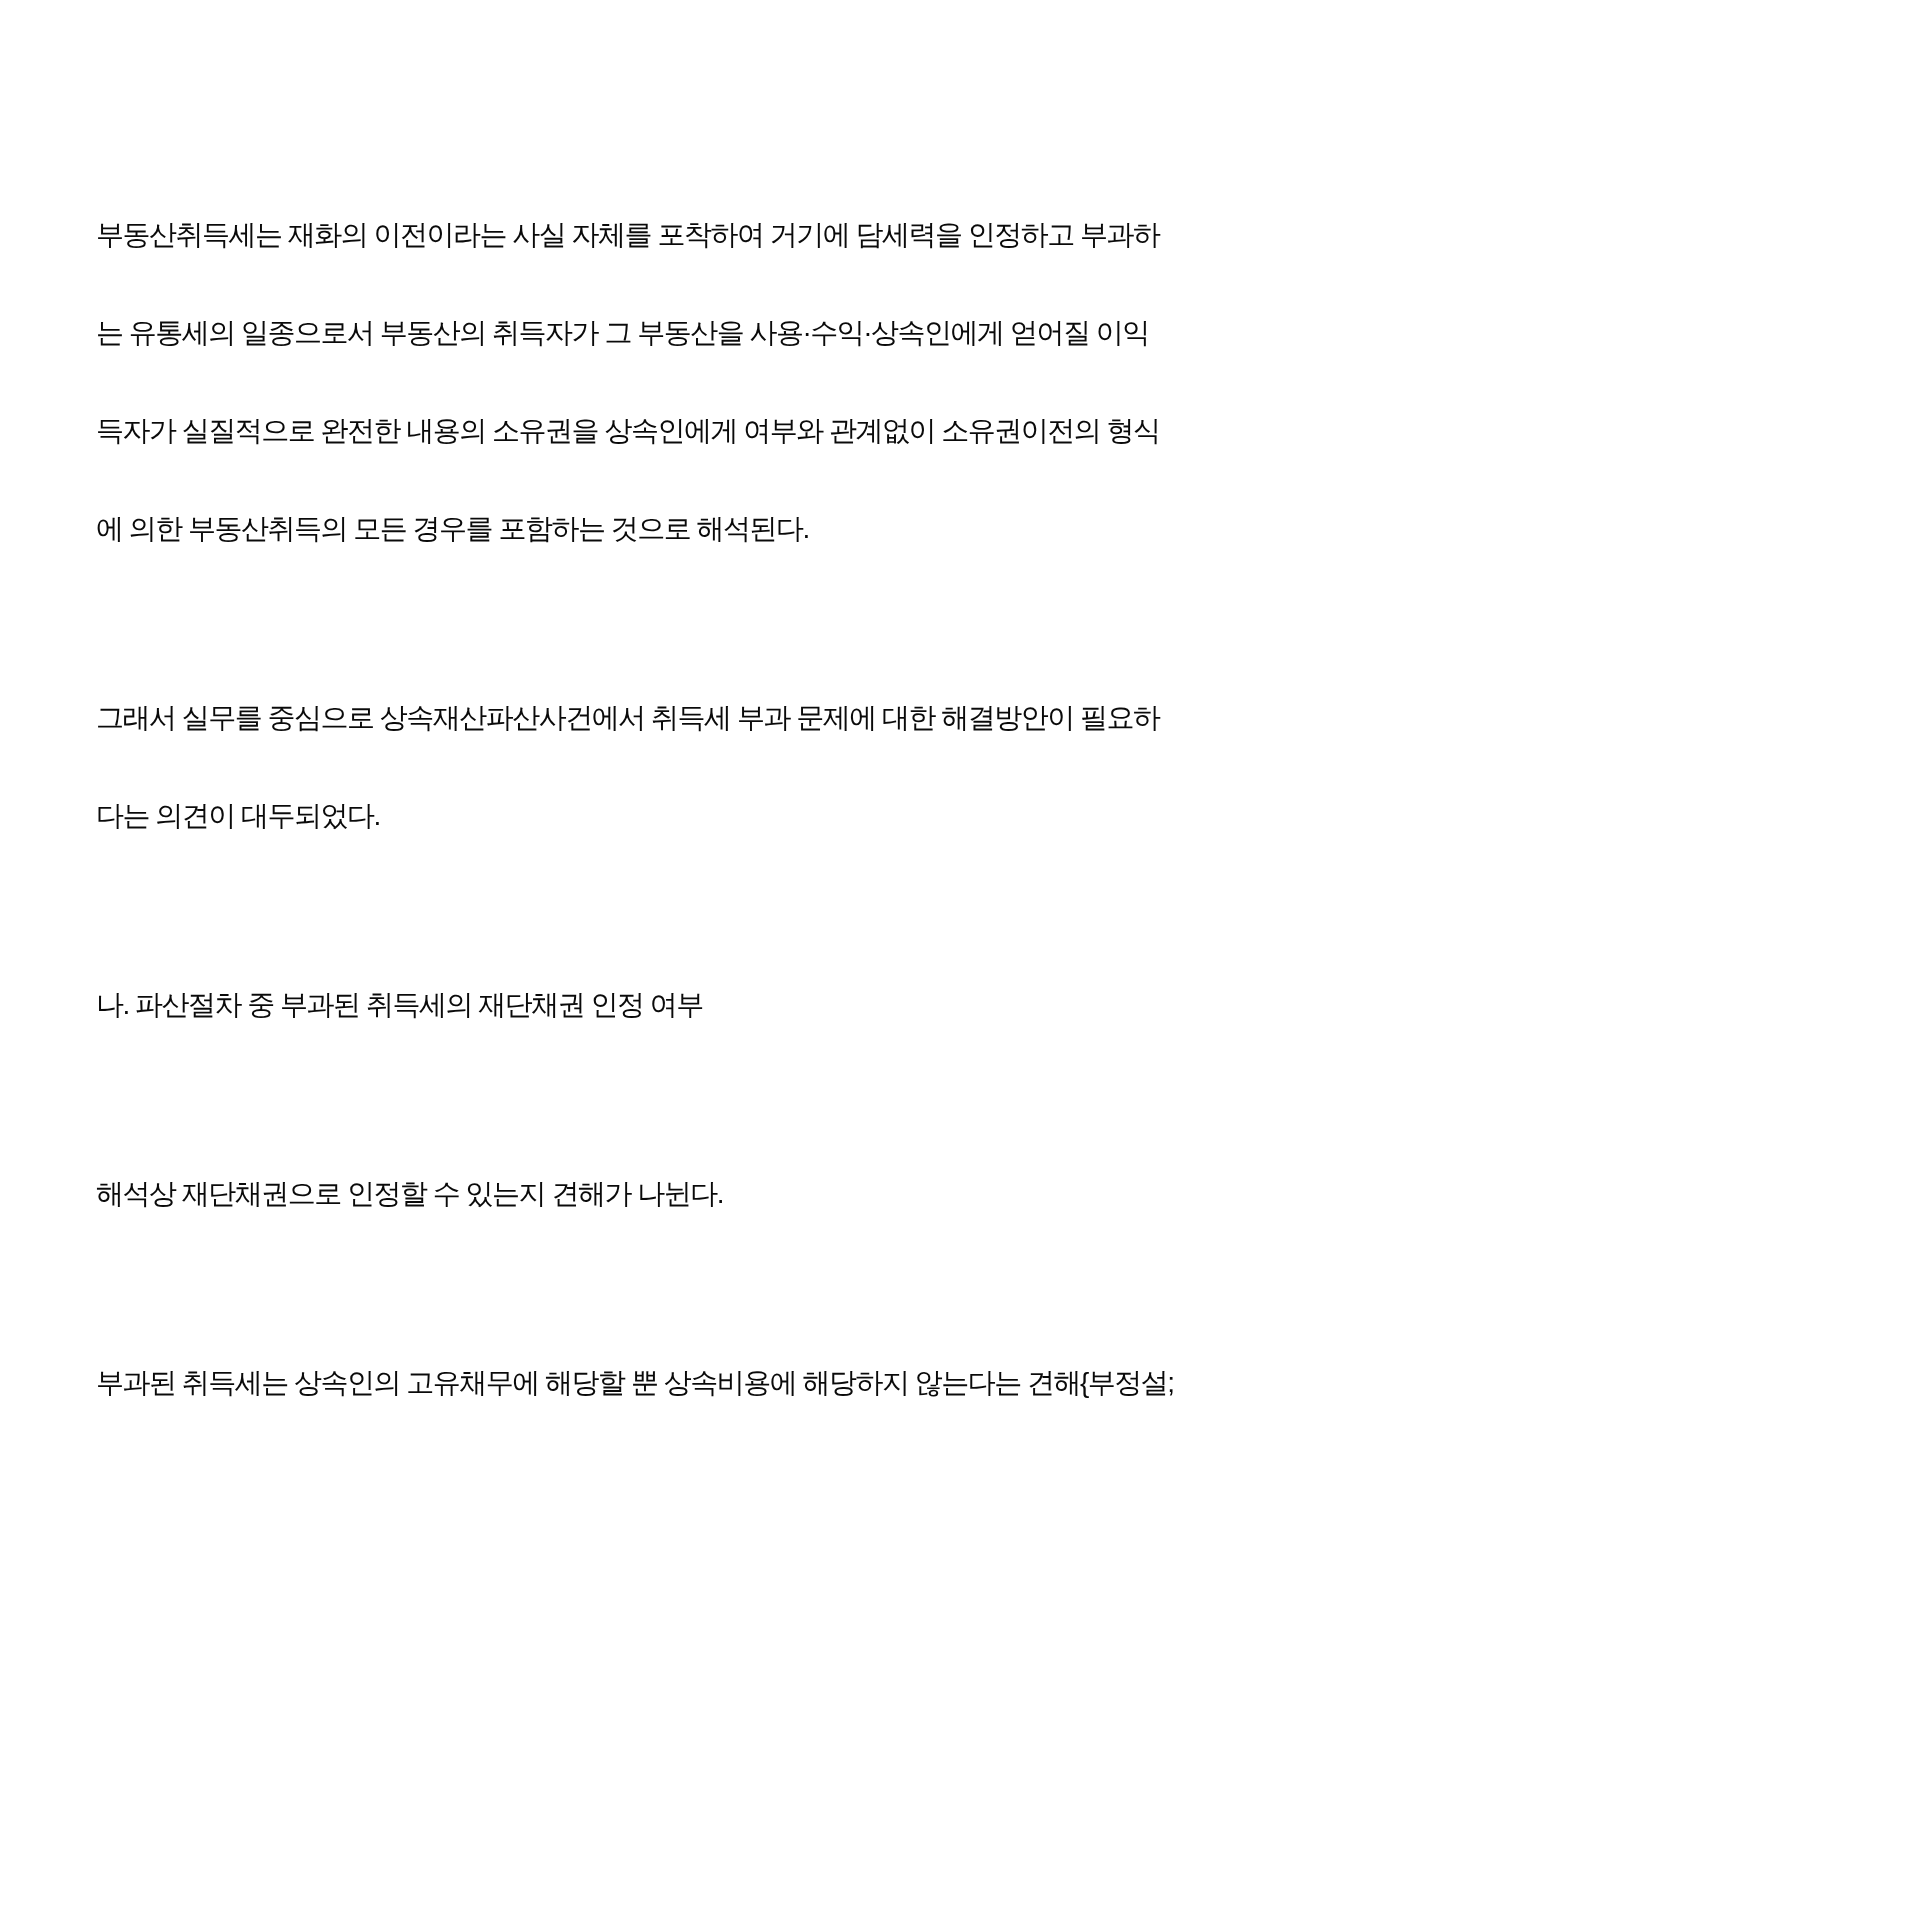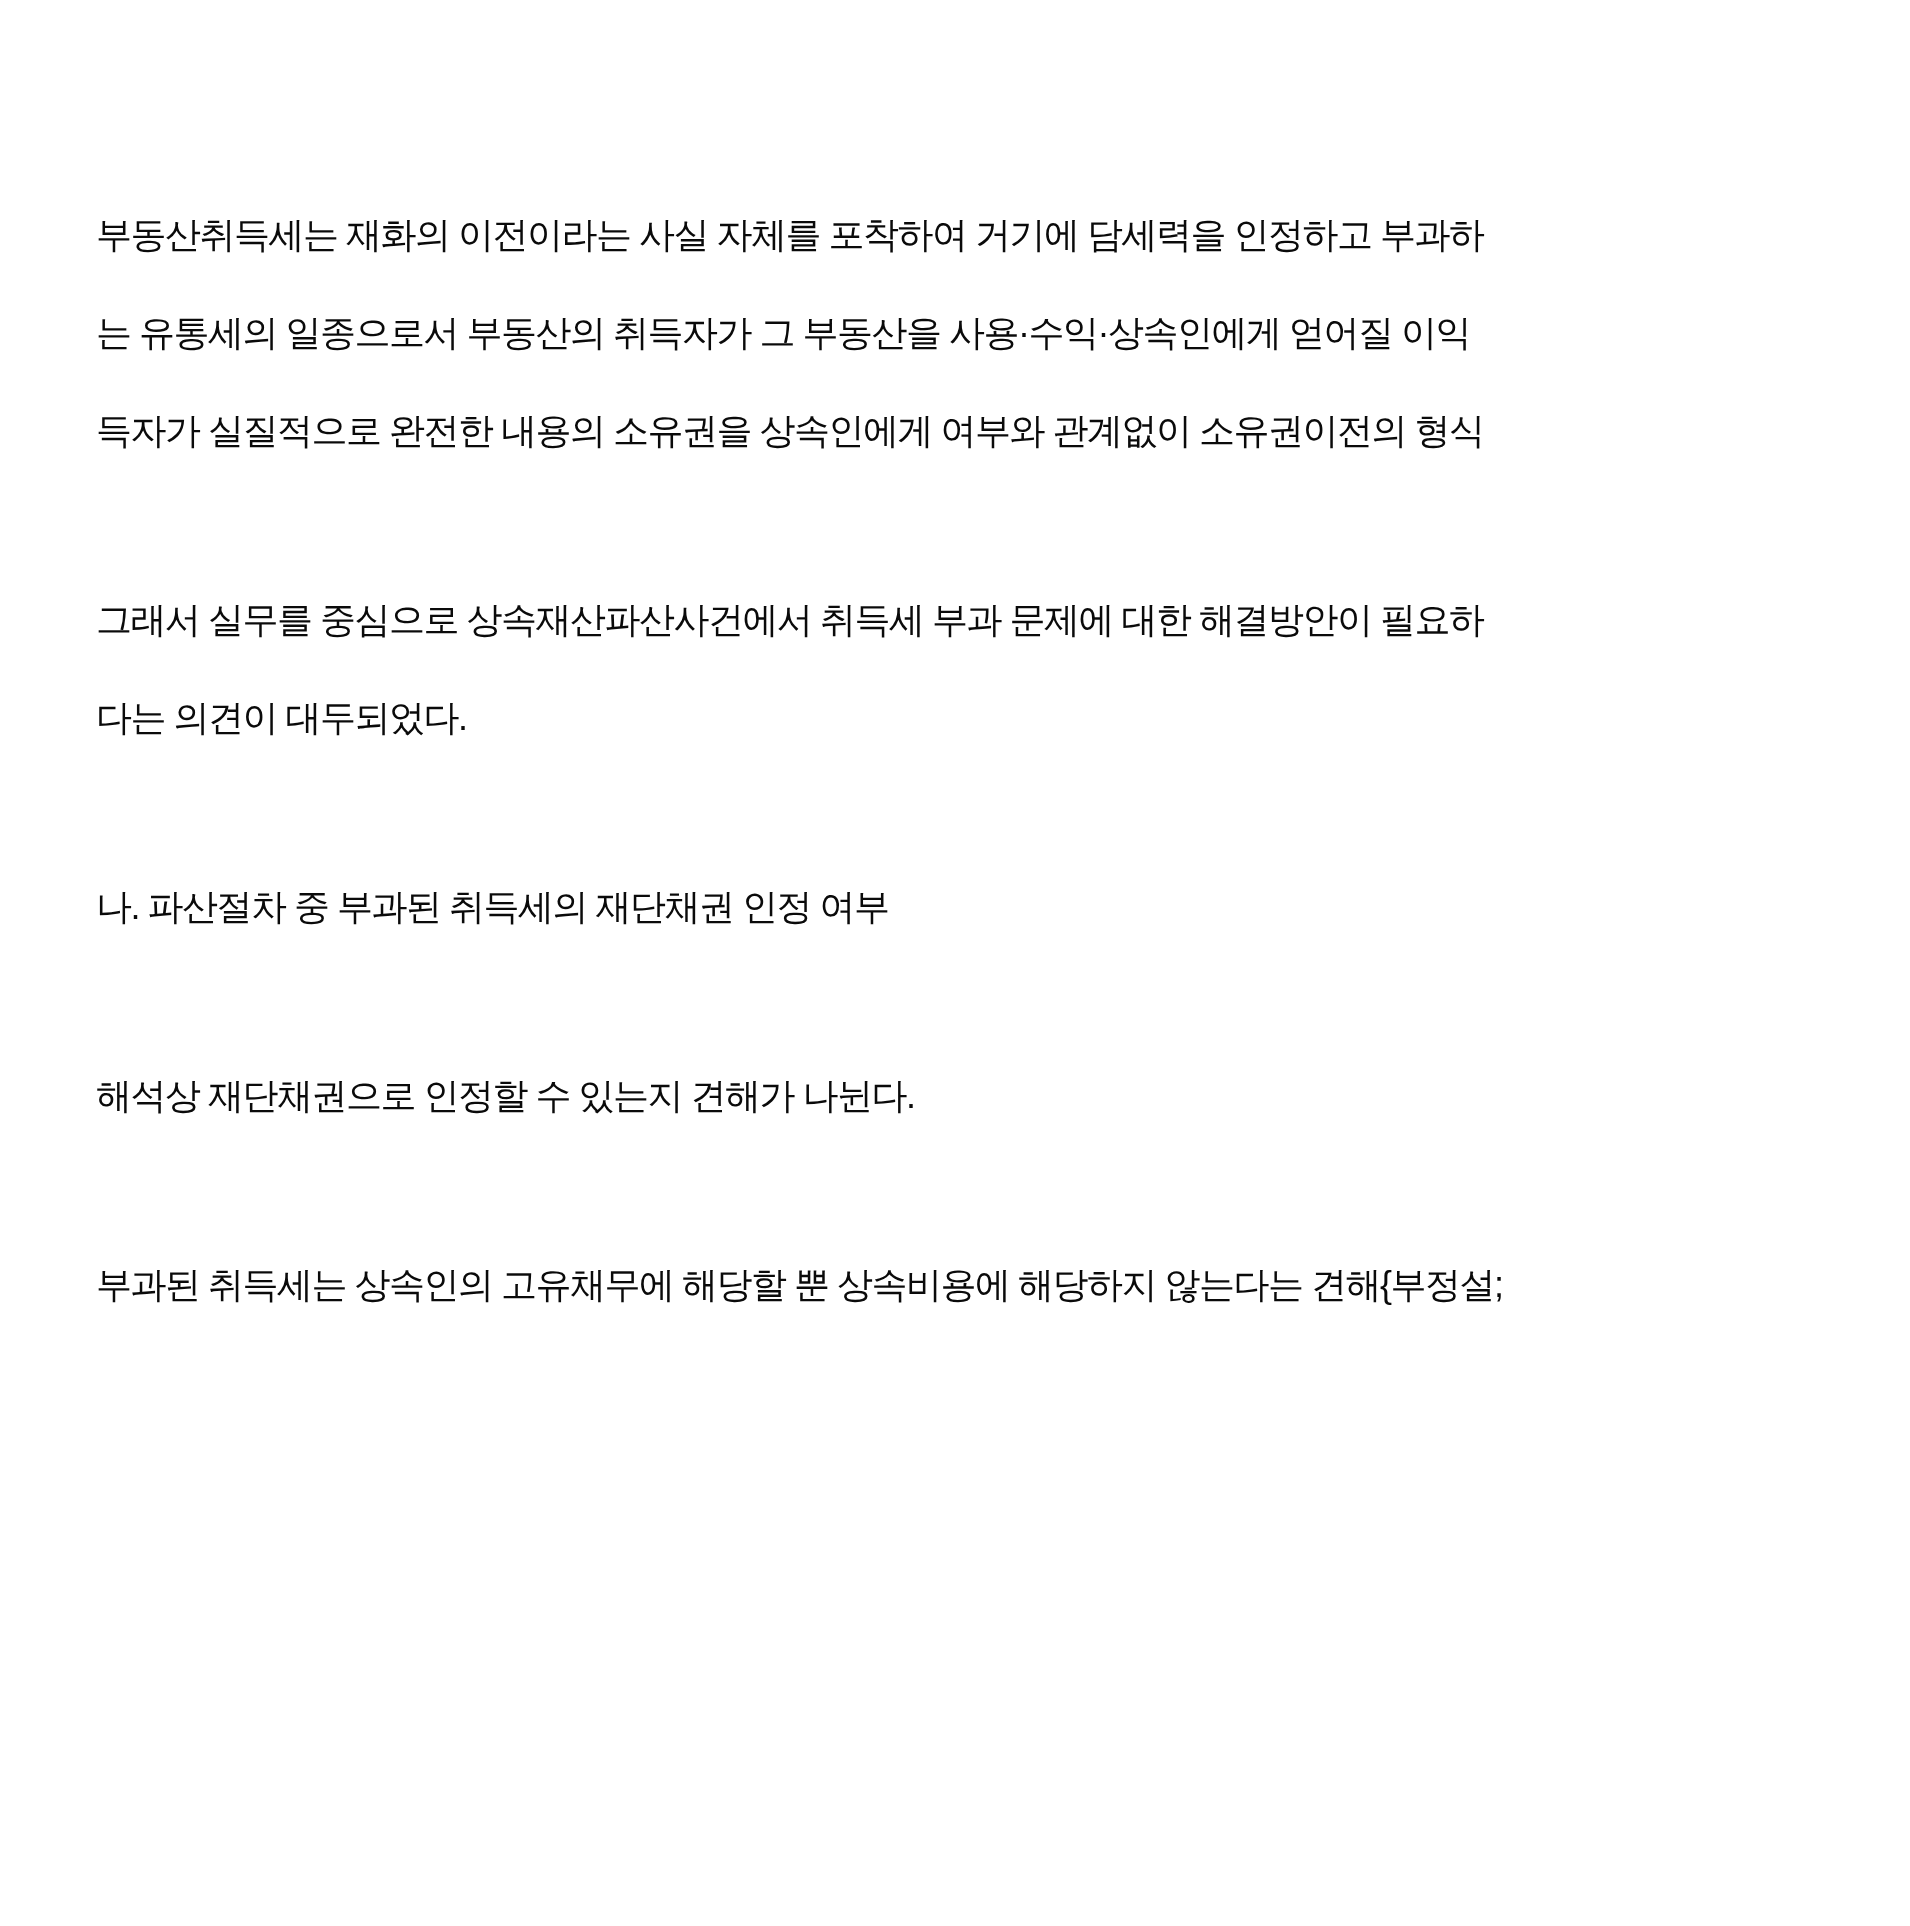--- a/index.html
+++ b/index.html
@@ -19,38 +19,39 @@
     width: 1911px;
     height: 2522px;
     padding: 186px 96px 0 96px;
   }
   .para {
     margin: 0 0 91px 0;
   }
   .line {
     height: 98px;
     line-height: 98px;
-    font-size: 36px;
+    font-size: 28px;
     letter-spacing: -1.5px;
     white-space: nowrap;
     font-weight: 400;
   }
   .heading .line {
     font-weight: 400;
   }
 </style>
 </head>
 <body>
 
 <div class="doc">
 
   <div class="para">
     <div class="line">부동산취득세는 재화의 이전이라는 사실 자체를 포착하여 거기에 담세력을 인정하고 부과하</div>
     <div class="line">는 유통세의 일종으로서 부동산의 취득자가 그 부동산을 사용·수익·상속인에게 얻어질 이익</div>
     <div class="line">득자가 실질적으로 완전한 내용의 소유권을 상속인에게 여부와 관계없이 소유권이전의 형식</div>
+    <div class="line">에 의한 부동산취득의 모든 경우를 포함하는 것으로 해석된다.</div>
   </div>
 
 
   <div class="para">
     <div class="line">그래서 실무를 중심으로 상속재산파산사건에서 취득세 부과 문제에 대한 해결방안이 필요하</div>
     <div class="line">다는 의견이 대두되었다.</div>
   </div>
 
   <div class="para heading">
     <div class="line">나. 파산절차 중 부과된 취득세의 재단채권 인정 여부</div>

